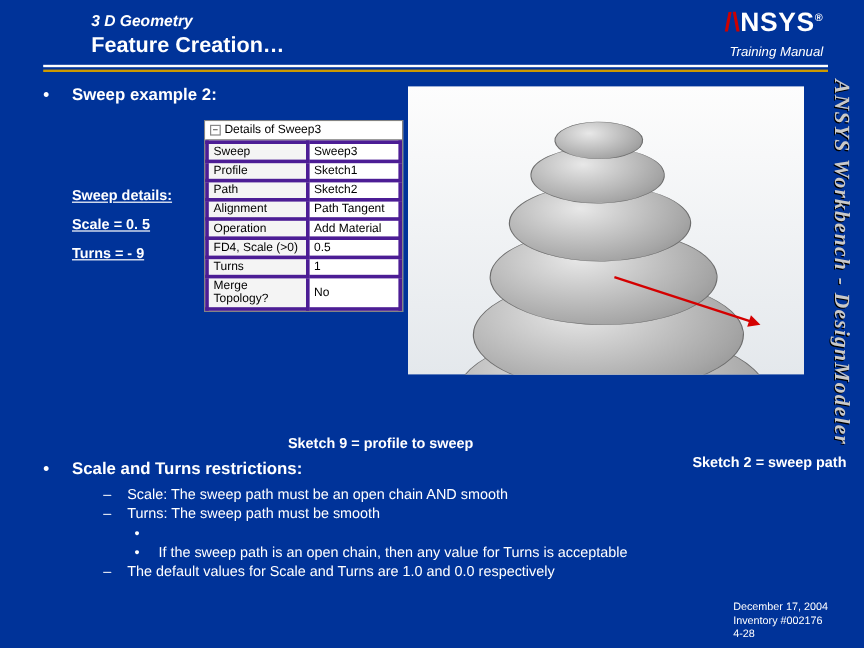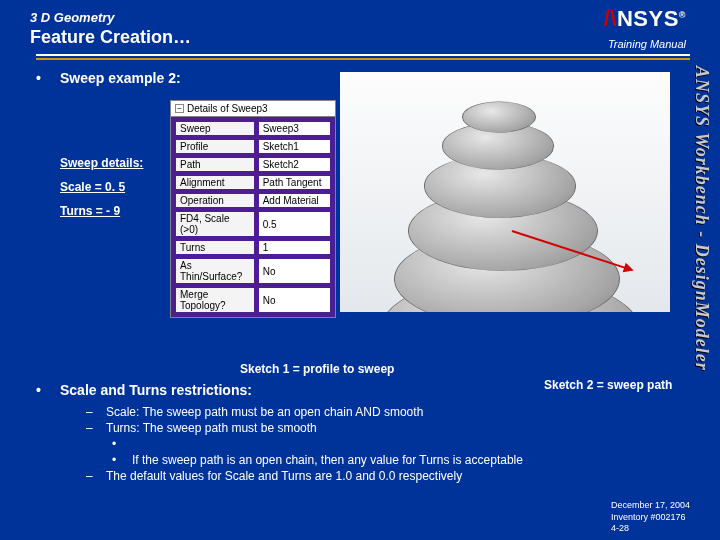--- a/index.html
+++ b/index.html
@@ -6,20 +6,21 @@
   html, body { width: 720px; height: 540px; overflow: hidden; }
   body {
     background: #003399;
     font-family: Arial, Helvetica, sans-serif;
     color: #fff;
     position: relative;
   }
   .header {
     padding: 10px 30px 2px 30px;
     position: relative;
+    margin-left: 46px;
   }
   .geom-label {
     font-size: 13px;
     font-weight: bold;
     font-style: italic;
   }
   .title {
     font-size: 18px;
     font-weight: bold;
     margin-top: 2px;
@@ -98,21 +99,21 @@
   .tree-toggle {
     width: 9px; height: 9px;
     border: 1px solid #888;
     display: inline-flex;
     align-items: center; justify-content: center;
     font-size: 8px; line-height: 1;
     background: #fff;
   }
   .details-grid { width: 100%; border-collapse: collapse; }
   .details-grid td {
-    border: 5px solid #4c1d95;
+    border: 3px solid #4c1d95;
     padding: 1px 4px;
     background: #fff;
     height: 14px;
   }
   .details-grid td.k { background: #f4f4f4; width: 52%; }
   
   .viewport {
     position: absolute;
     left: 340px;
     top: 12px;
@@ -147,21 +148,21 @@
     right: -8px; top: -4px;
     border-left: 10px solid #d40000;
     border-top: 5px solid transparent;
     border-bottom: 5px solid transparent;
   }
   .sketch-label {
     font-size: 12px;
     font-weight: bold;
   }
   .sketch1 { position: absolute; left: 240px; top: 302px; }
-  .sketch2 { position: absolute; left: 544px; top: 318px; color: #fff; }
+  .sketch2 { position: absolute; left: 577px; top: 318px; color: #fff; }
   .restrict-block { position: absolute; left: 36px; top: 322px; right: 40px; font-size: 12px; }
   .restrict-title { display: flex; gap: 14px; font-weight: bold; font-size: 14px; margin-bottom: 6px; }
   .sub { margin-left: 50px; display: flex; gap: 10px; padding: 1px 0; }
   .sub2 { margin-left: 76px; display: flex; gap: 10px; padding: 1px 0; }
   .dash { width: 10px; }
   .dot2 { width: 10px; }
   .footer {
     position: absolute;
     right: 30px;
     bottom: 6px;
@@ -227,44 +228,40 @@
           </tr>
       <tr>
             <td class="k">FD4, Scale (&gt;0)</td>
             <td>0.5</td>
           </tr>
       <tr>
             <td class="k">Turns</td>
             <td>1</td>
           </tr>
       <tr>
-            <td class="k">As Thin/Surface?</td>
-            <td>No</td>
-          </tr>
-      <tr>
             <td class="k">Merge Topology?</td>
             <td>No</td>
           </tr>
     </tbody>
       </table>
   </div>
 
   <div class="viewport">
     <div class="spiral">
       <div class="ring" style="width:260px;height:260px;left:0px;top:110px;"></div>
       <div class="ring" style="width:226px;height:226px;left:14px;top:76px;"></div>
       <div class="ring" style="width:190px;height:190px;left:28px;top:46px;"></div>
       <div class="ring" style="width:152px;height:152px;left:44px;top:20px;"></div>
       <div class="ring" style="width:112px;height:112px;left:62px;top:0px;"></div>
       <div class="ring" style="width:74px;height:74px;left:82px;top:-10px;"></div>
     </div>
     <div class="axis-red"></div>
   </div>
 
-  <div class="sketch1 sketch-label">Sketch 1 = profile to sweep</div>
+  <div class="sketch1 sketch-label">Sketch 9 = profile to sweep</div>
   <div class="sketch2 sketch-label">Sketch 2 = sweep path</div>
 
   <div class="restrict-block">
     <div class="restrict-title">
       <span class="bullet-dot">•</span>
       <span>Scale and Turns restrictions:</span>
     </div>
     <div class="sub">
         <span class="dash">–</span>
         <span>Scale: The sweep path must be an open chain AND smooth</span>

